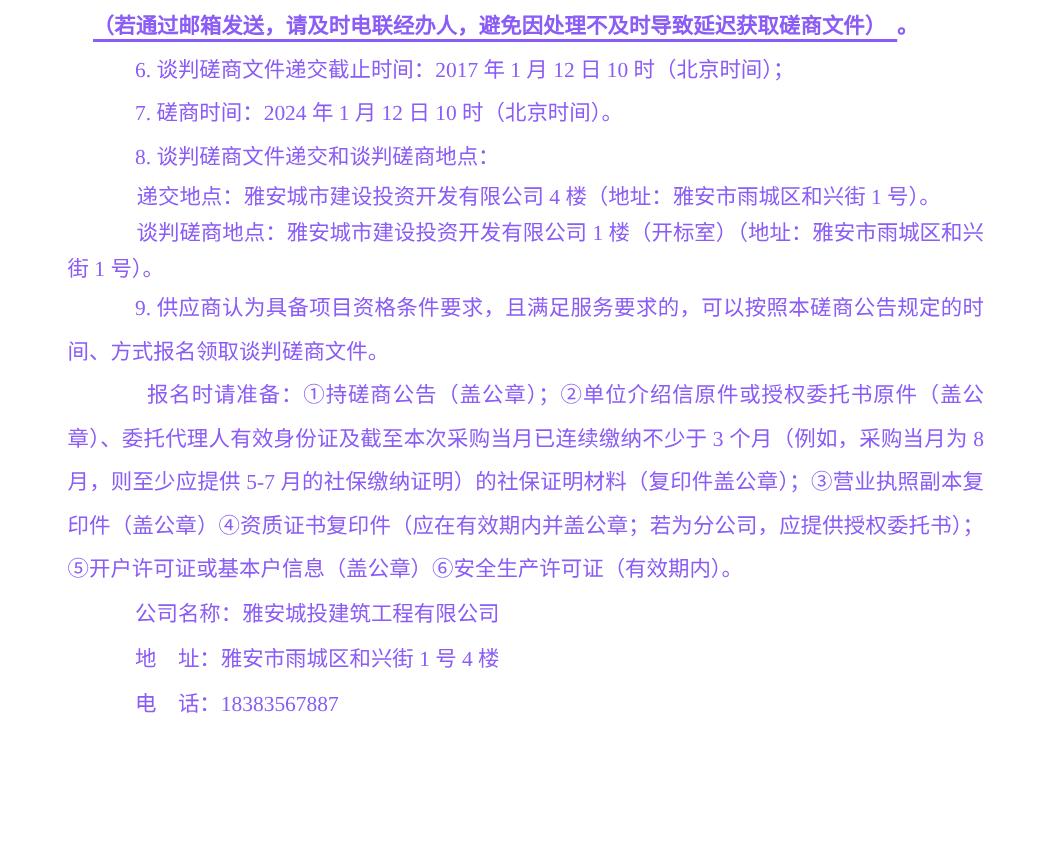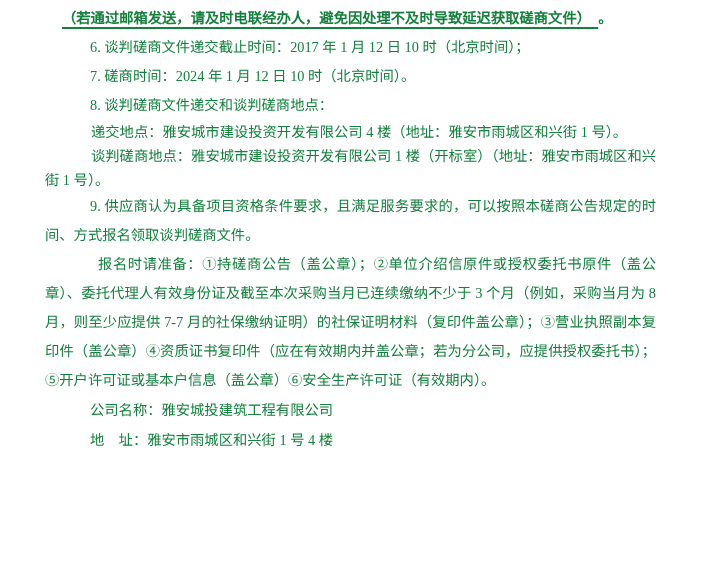--- a/index.html
+++ b/index.html
@@ -13,21 +13,21 @@
     overflow: hidden;
   }
   .page {
     box-sizing: border-box;
     width: 705px;
     height: 395px;
     padding: 3px 49px 0 45px;
     background: #ffffff;
     font-family: "Liberation Serif", "DejaVu Serif", serif;
     font-size: 14.3px;
-    color: #15803d;
+    color: #8b5cf6;
   }
   .page p {
     margin: 0;
     text-align: justify;
   }
   .note {
     line-height: 30px;
     font-weight: bold;
     text-indent: 17px;
     white-space: nowrap;
@@ -72,22 +72,23 @@
   <p class="num">7. 磋商时间：2024 年 1 月 12 日 10 时（北京时间）。</p>
 
   <p class="num">8. 谈判磋商文件递交和谈判磋商地点：</p>
 
   <p class="loc">递交地点：雅安城市建设投资开发有限公司 4 楼（地址：雅安市雨城区和兴街 1 号）。</p>
 
   <p class="loc">谈判磋商地点：雅安城市建设投资开发有限公司 1 楼（开标室）（地址：雅安市雨城区和兴街 1 号）。</p>
 
   <p class="num item9">9. 供应商认为具备项目资格条件要求，且满足服务要求的，可以按照本磋商公告规定的时间、方式报名领取谈判磋商文件。</p>
 
-  <p class="reg">报名时请准备：①持磋商公告（盖公章）；②单位介绍信原件或授权委托书原件（盖公章）、委托代理人有效身份证及截至本次采购当月已连续缴纳不少于 3 个月（例如，采购当月为 8 月，则至少应提供 7-7 月的社保缴纳证明）的社保证明材料（复印件盖公章）；③营业执照副本复印件（盖公章）④资质证书复印件（应在有效期内并盖公章；若为分公司，应提供授权委托书）；⑤开户许可证或基本户信息（盖公章）⑥安全生产许可证（有效期内）。</p>
+  <p class="reg">报名时请准备：①持磋商公告（盖公章）；②单位介绍信原件或授权委托书原件（盖公章）、委托代理人有效身份证及截至本次采购当月已连续缴纳不少于 3 个月（例如，采购当月为 8 月，则至少应提供 5-7 月的社保缴纳证明）的社保证明材料（复印件盖公章）；③营业执照副本复印件（盖公章）④资质证书复印件（应在有效期内并盖公章；若为分公司，应提供授权委托书）；⑤开户许可证或基本户信息（盖公章）⑥安全生产许可证（有效期内）。</p>
 
 
   <p class="contact"><span>公司名称：</span><span>雅安城投建筑工程有限公司</span></p>
 
   <p class="contact"><span>地　址：</span><span>雅安市雨城区和兴街 1 号 4 楼</span></p>
 
+  <p class="contact"><span>电　话：</span><span>18383567887</span></p>
 
 
 </div>
 
 </body></html>

